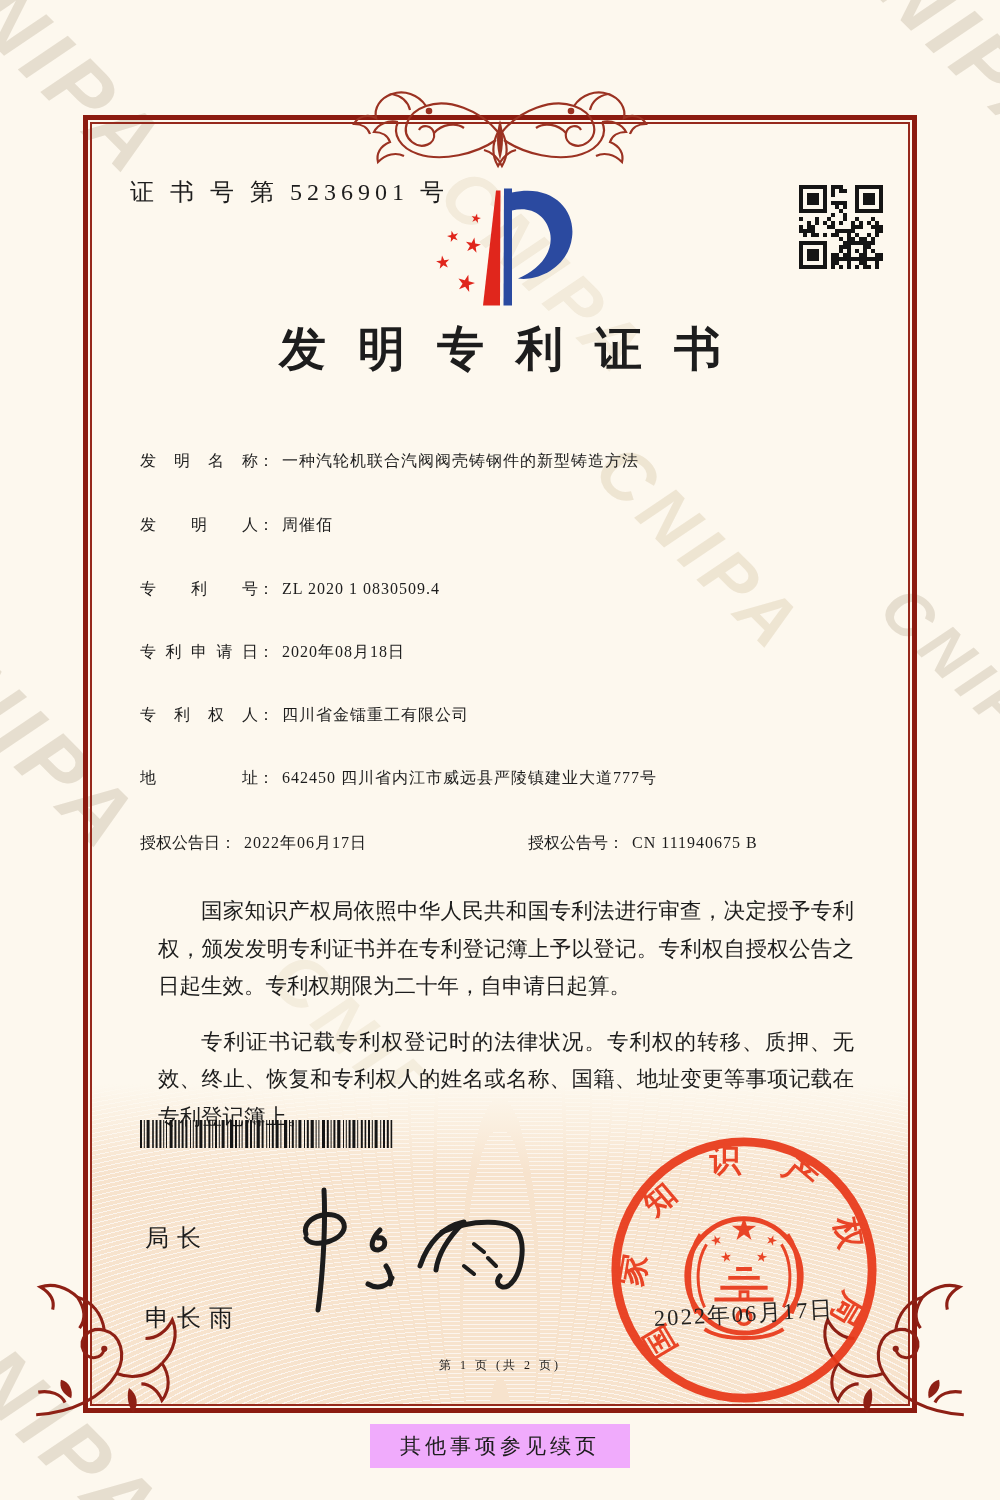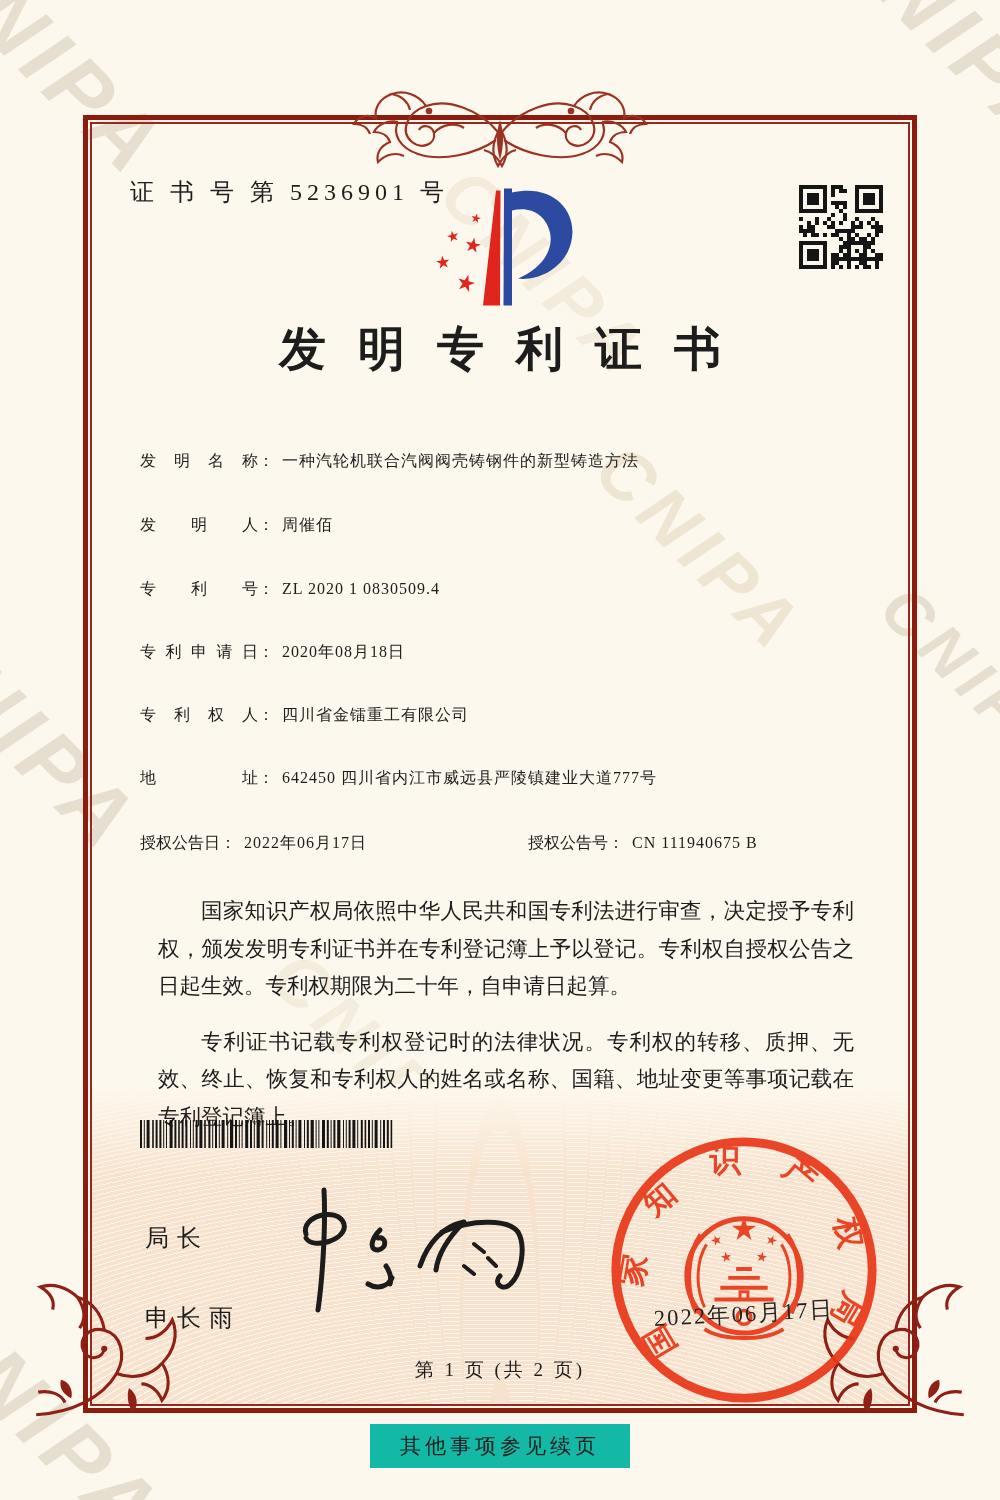--- a/index.html
+++ b/index.html
@@ -65,24 +65,24 @@
   }
   .body-text p{margin:18px;text-indent:2em;font-family:Liberation Mono, monospace;}
   
   .barcode{position:absolute;left:140px;top:1120px;width:256px;height:28px;z-index:4;fill:#151515;}
   .sig-title{position:absolute;left:145px;top:1222px;font-size:24px;letter-spacing:8px;z-index:4;
     font-family:"Liberation Sans","DejaVu Sans",sans-serif;}
   .sig-name{position:absolute;left:145px;top:1264px;font-size:24px;letter-spacing:8px;z-index:4;
     font-family:"Liberation Sans","DejaVu Sans",sans-serif;margin-top:38px;}
   .signature{position:absolute;left:292px;top:1182px;width:250px;height:135px;z-index:5;}
   .seal{position:absolute;left:606px;top:1132px;width:276px;height:276px;z-index:5;opacity:.93;}
-  .page-num{position:absolute;left:0;right:0;top:1357px;text-align:center;font-size:19px;letter-spacing:3px;z-index:4;}
+  .page-num{position:absolute;left:0;right:0;top:1357px;text-align:center;font-size:12px;letter-spacing:3px;z-index:4;}
   .note-box{
     position:absolute;left:50%;top:1424px;transform:translateX(-50%);
-    background:#14b8a6;padding:8px 30px;font-size:21px;letter-spacing:4px;z-index:4;
+    background:#f0abfc;padding:8px 30px;font-size:21px;letter-spacing:4px;z-index:4;
   }
 </style>
 </head>
 <body>
 
 <div class="page">
 
   <div class="wm wm-out" style="left:45px;top:55px;">CNIPA</div>
   <div class="wm wm-out" style="left:952px;top:30px;">CNIPA</div>
   <div class="wm wm-in" style="left:545px;top:272px;opacity:.7;">CNIPA</div>

